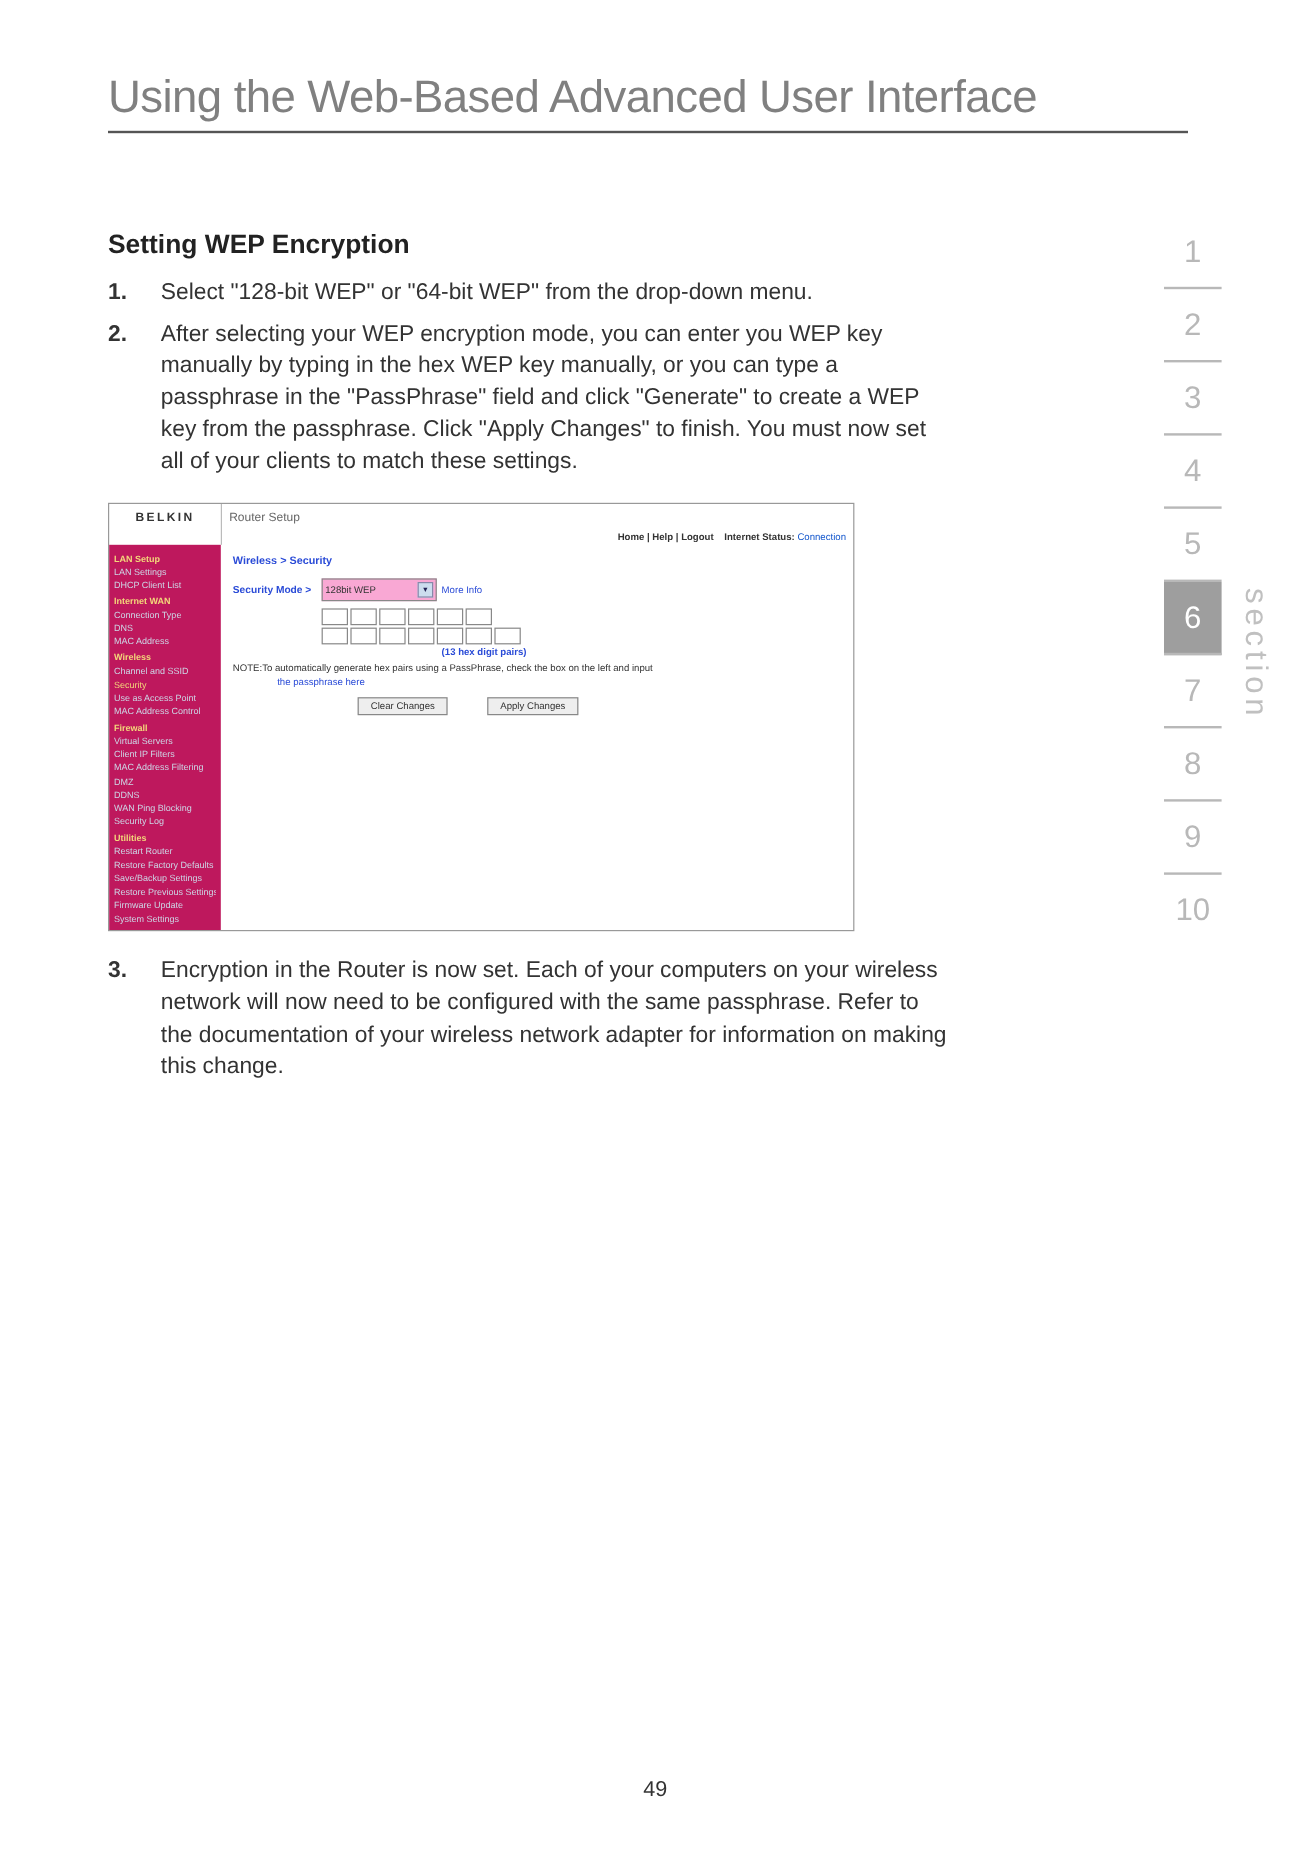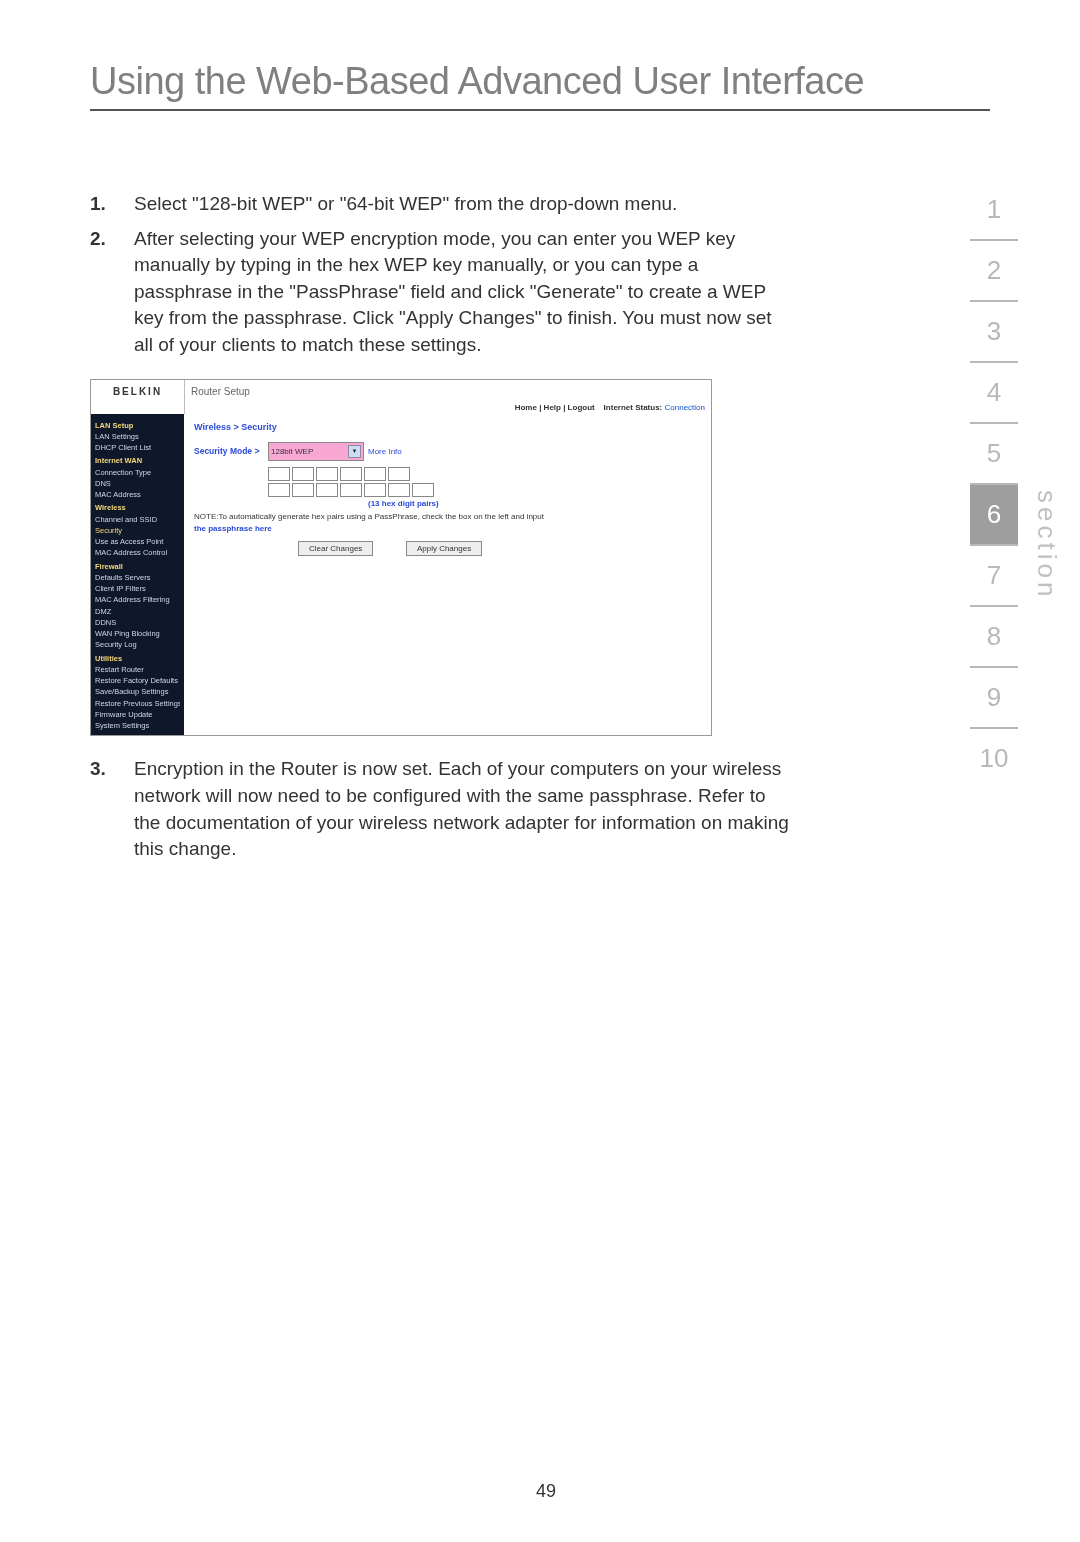--- a/index.html
+++ b/index.html
@@ -98,21 +98,21 @@
     margin-top: 6px;
   }
   .ss-title .meta b { font-weight: bold; }
   .ss-title .meta .conn { color: #1155cc; }
   .ss-body {
     display: flex;
     min-height: 280px;
   }
   .ss-sidebar {
     width: 85px;
-    background: #0f172a;
+    background: #be185d;
     color: #cdd6e6;
     padding: 4px 4px;
     font-size: 7.5px;
     line-height: 1.5;
   }
   .ss-sidebar .grp { color: #f3d77a; font-weight: bold; margin-top: 2px; }
   .ss-sidebar .cur { color: #f3d77a; }
   .ss-sidebar div { white-space: nowrap; overflow: hidden; }
   .ss-main {
     flex: 1;
@@ -141,21 +141,21 @@
   }
   .ss-select .arrow {
     width: 11px; height: 11px; background:#cde; border:1px solid #88a;
     display:inline-flex; align-items:center; justify-content:center; font-size:7px; color:#225;
   }
   .ss-moreinfo { color: #2a4bd7; font-size: 8px; margin-left: 4px; }
   .hex-row { display:flex; gap:2px; margin-left:74px; margin-bottom:2px;}
   .hex-row .ss-input { width:22px; }
   .hex-caption { margin-left:174px; color:#2a4bd7; font-weight:bold; font-size:8px; margin-bottom:4px;}
   .ss-note { font-size:8px; color:#333; margin-left:0; margin-bottom:3px;}
-  .ss-note2 { font-size:8px; color:#2a4bd7; font-weight:bold; margin-bottom:8px;}
+  .ss-note2 { font-size:8px; color:#2a4bd7; font-weight:normal; margin-bottom:8px;margin-left:37px;}
   .ss-btn {
     border:1px solid #888; background:#eee; font-size:8px; padding:2px 10px;
     display:inline-block;
   }
   .ss-btnrow { margin-left:104px; margin-top:8px;}
   .ss-btnrow .ss-btn { margin-right:30px; }
   .gen-row { display:flex; align-items:center; margin-left:74px;}
   .gen-row .ss-input { width:110px; margin-right:10px;}
 
   
@@ -196,20 +196,21 @@
   }
 </style>
 </head>
 <body>
 
 <div class="page">
   <h1 class="page-title">Using the Web-Based Advanced User Interface</h1>
   <hr class="title-rule">
 
   <div class="content">
+    <div class="subhead">Setting WEP Encryption</div>
 
 
     <ol class="steps">
       <li>
         <span class="num">1.</span>
         <span class="txt">Select "128-bit WEP" or "64-bit WEP" from the drop-down menu.</span>
       </li>
       <li>
         <span class="num">2.</span>
         <span class="txt">After selecting your WEP encryption mode, you can enter you WEP key manually by typing in the hex WEP key manually, or you can type a passphrase in the "PassPhrase" field and click "Generate" to create a WEP key from the passphrase. Click "Apply Changes" to finish. You must now set all of your clients to match these settings.</span>
@@ -237,21 +238,21 @@
           <div class="grp">Internet WAN</div>
           <div>Connection Type</div>
           <div>DNS</div>
           <div>MAC Address</div>
           <div class="grp">Wireless</div>
           <div>Channel and SSID</div>
           <div class="cur">Security</div>
           <div>Use as Access Point</div>
           <div>MAC Address Control</div>
           <div class="grp">Firewall</div>
-          <div>Defaults Servers</div>
+          <div>Virtual Servers</div>
           <div>Client IP Filters</div>
           <div>MAC Address Filtering</div>
           <div>DMZ</div>
           <div>DDNS</div>
           <div>WAN Ping Blocking</div>
           <div>Security Log</div>
           <div class="grp">Utilities</div>
           <div>Restart Router</div>
           <div>Restore Factory Defaults</div>
           <div>Save/Backup Settings</div>

